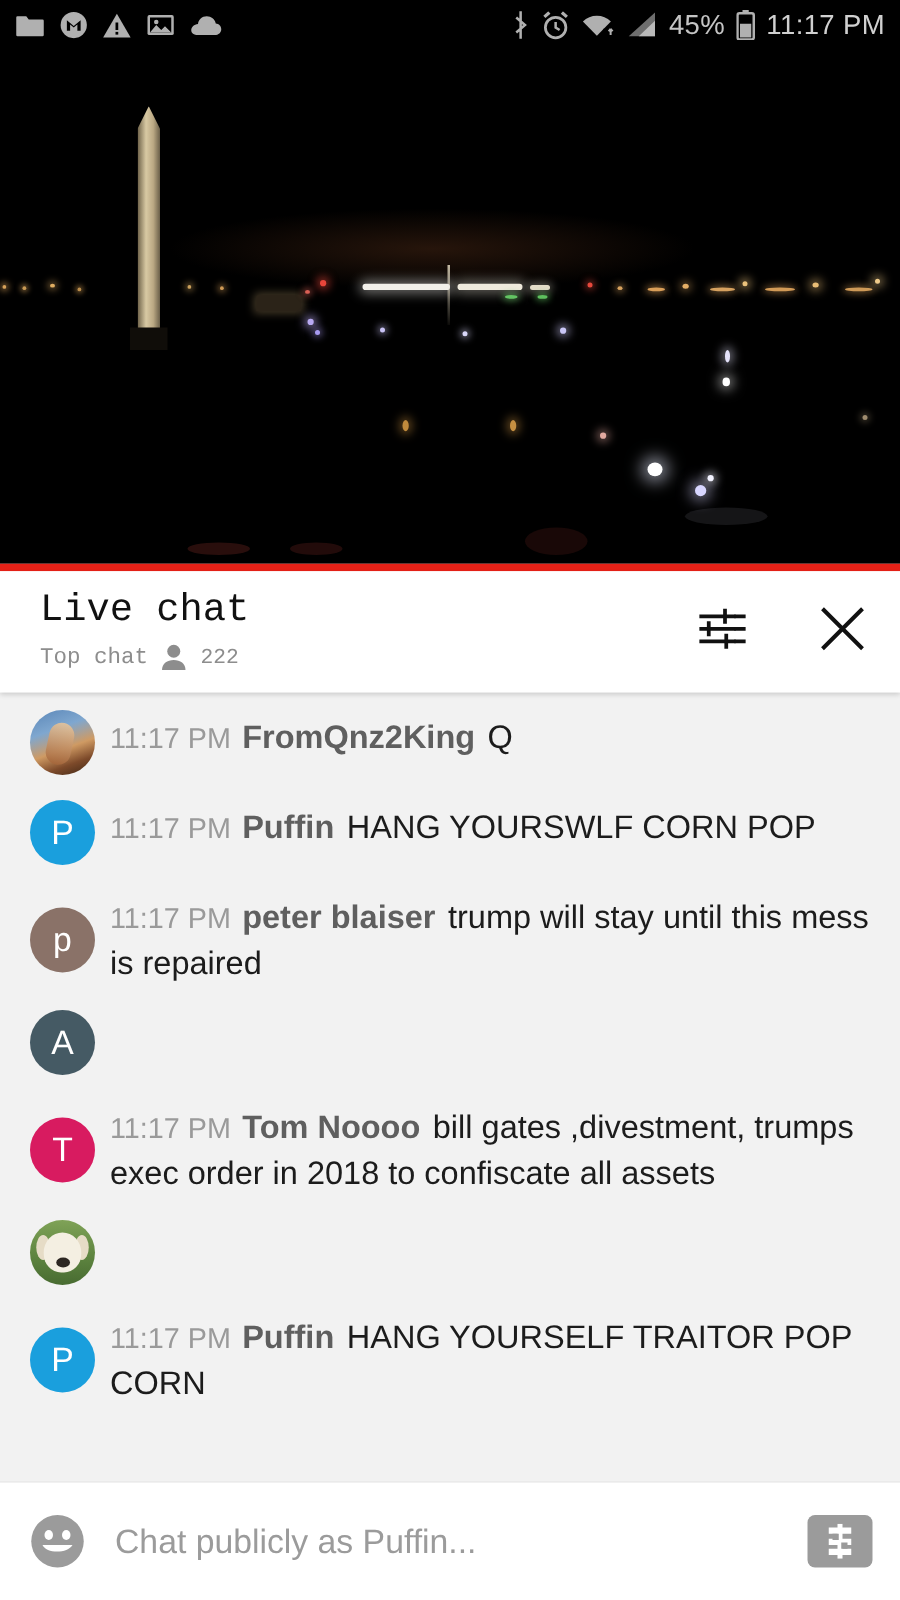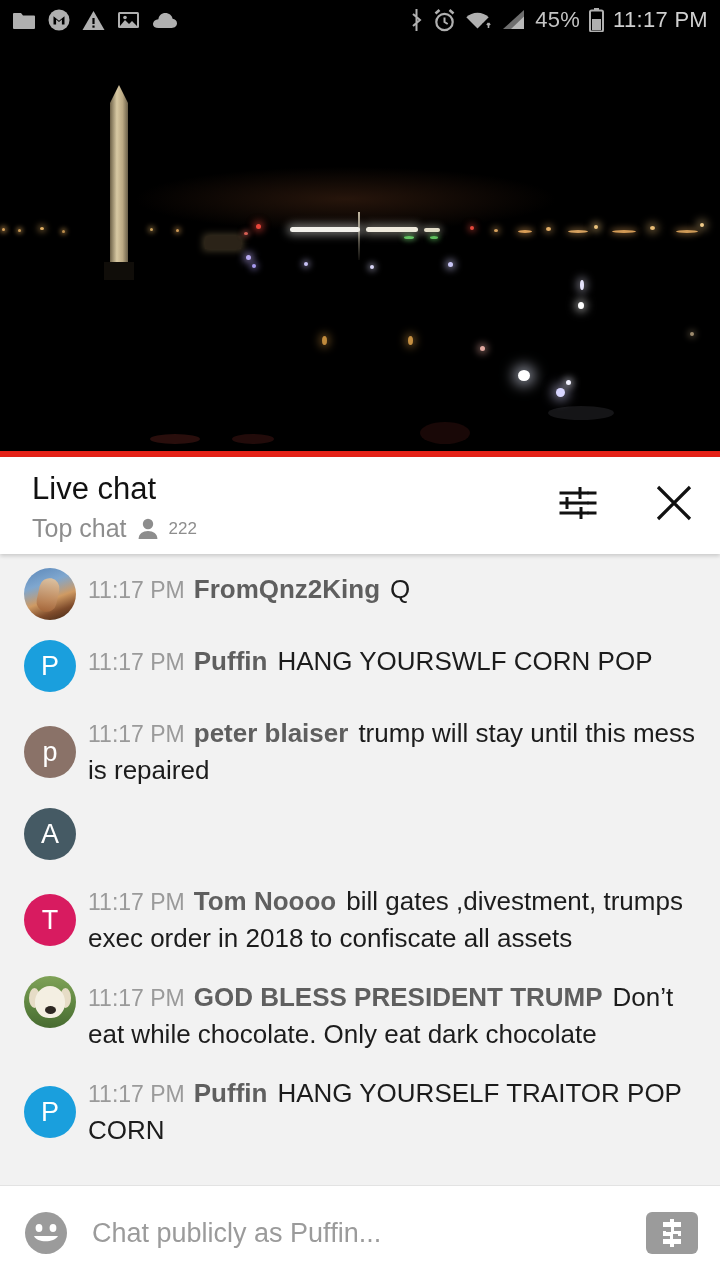--- a/index.html
+++ b/index.html
@@ -58,30 +58,31 @@
   .progress {
     position: absolute; left: 0; top: 451px; width: 720px; height: 6px;
     background: #e52117;
   }
 
   
   .chat-header {
     position: absolute; left: 0; top: 457px; width: 720px; height: 97px;
     background: #ffffff; box-shadow: 0 2px 4px rgba(0,0,0,.17);
     z-index: 5;
+    font-family: Liberation Mono, monospace;
   }
   .ch-title {
     position: absolute; left: 32px; top: 14px;
     font-size: 31px; color: #111111;
   }
   .ch-sub {
     position: absolute; left: 32px; top: 57px;
     display: flex; align-items: center; gap: 10px;
   }
-  .ch-topchat { font-size: 25px; color: #8d8d8d; }
+  .ch-topchat { font-size: 18px; color: #8d8d8d; }
   .ch-viewers { font-size: 17px; color: #8d8d8d; }
   .ch-actions {
     position: absolute; right: 20px; top: 20px;
     display: flex; align-items: center; gap: 44px;
   }
   .ch-btn {
     width: 52px; height: 52px;
     display: flex; align-items: center; justify-content: center;
     cursor: pointer;
   }
@@ -369,23 +370,20 @@
       </div>
     </div>
 
     <div class="msg">
       <div class="avatar av-dog">
         <div class="ear l"></div>
         <div class="ear r"></div>
         <div class="head"></div>
         <div class="nose"></div>
       </div>
-      <div class="msg-body">
-        <span class="ts">11:17 PM</span><span class="author">GOD BLESS PRESIDENT TRUMP</span><span class="text">Don’t eat while chocolate. Only eat dark chocolate</span>
-      </div>
     </div>
 
     <div class="msg">
       <div class="avatar" style="background:#1a9fdd;margin-top:14px">
         <span>P</span>
       </div>
       <div class="msg-body">
         <span class="ts">11:17 PM</span><span class="author">Puffin</span><span class="text">HANG YOURSELF TRAITOR POP CORN</span>
       </div>
     </div>

